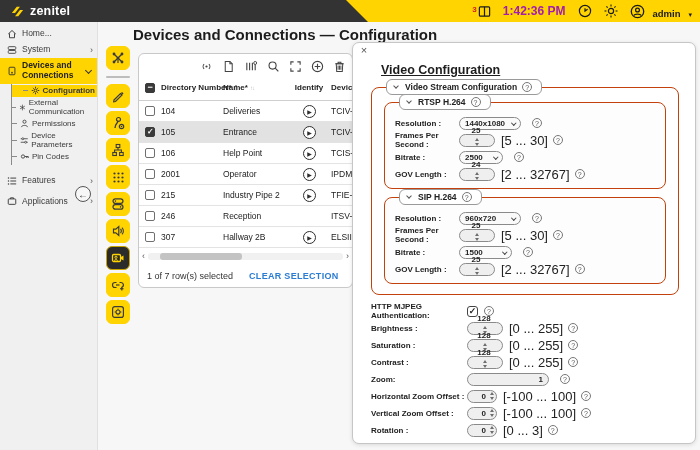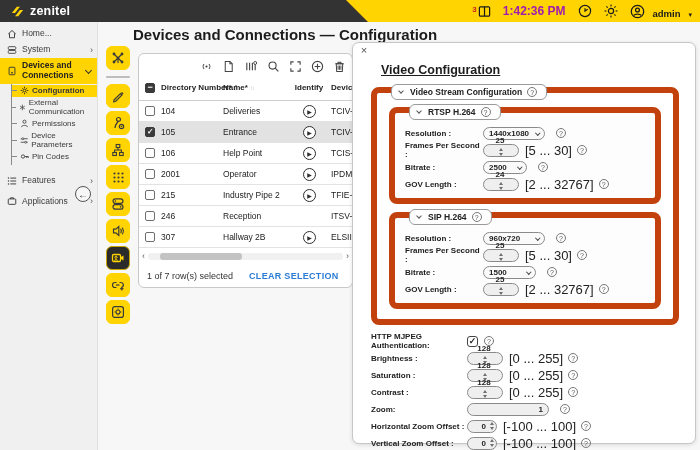--- a/index.html
+++ b/index.html
@@ -24,21 +24,21 @@
   
   .sidebar{position:absolute;left:0;top:22px;width:98px;height:428px;background:#f0f0f0;border-right:1px solid #e0e0e0;padding-top:4px;font-size:8.5px;color:#3a3a3a;}
   .nav-row{display:flex;align-items:center;gap:5px;padding:3px 4px 3px 7px;line-height:1.15;}
   .nav-row .lbl{flex:1;}
   .nav-row .chev{color:#555;font-size:9px;}
   .nav-active{background:#FFD400;font-weight:bold;color:#222;}
   .chev-down{width:5px;height:5px;border-right:1.4px solid #333;border-bottom:1.4px solid #333;transform:rotate(45deg);margin-right:2px;margin-top:-2px;}
   .tree{margin-left:11px;border-left:1px solid #8a8a8a;padding:1px 0 2px 0;}
   .tree-row{display:flex;align-items:center;gap:3px;padding:1.5px 2px 1.5px 0;position:relative;font-size:8px;}
   .tree-row::before{content:"";width:5px;height:1px;background:#8a8a8a;display:inline-block;}
-  .tree-active{background:#FFD400;font-weight:bold;}
+  .tree-active{background:#FFD400;font-weight:bold;justify-content:flex-end;}
   .back-btn{position:absolute;right:6px;top:164px;width:16px;height:16px;border:1px solid #555;border-radius:50%;display:flex;align-items:center;justify-content:center;font-size:10px;color:#333;background:#f7f7f7;}
 
   
   .toolcol{position:absolute;left:105px;top:46px;width:26px;display:flex;flex-direction:column;align-items:center;}
   .tool{width:24px;height:24px;border-radius:6px;background:#FFD400;display:flex;align-items:center;justify-content:center;margin-bottom:3px;border:1.5px solid #FFD400;}
   .tool.sel{background:#2b2b2b;border:1.5px solid #caa500;}
   .tooldiv{width:24px;height:2px;background:#bdbdbd;border-radius:2px;margin:3px 0 6px 0;}
 
   
   .page-title{position:absolute;left:133px;top:26px;font-size:15px;font-weight:bold;color:#1c1c1c;z-index:1;}
@@ -60,29 +60,29 @@
   .hscroll{display:flex;align-items:center;height:12px;margin-top:2px;padding:0 3px;color:#555;font-size:9px;}
   .hs-track{flex:1;height:7px;background:#f1f1f1;border-radius:3px;margin:0 3px;position:relative;}
   .hs-thumb{position:absolute;left:6%;width:42%;top:0;height:7px;background:#c3c3c3;border-radius:3px;}
   .card-foot{display:flex;align-items:center;gap:16px;padding:9px 0 0 8px;font-size:9px;color:#333;}
   .clear-link{color:#2b7cd3;font-weight:bold;letter-spacing:.3px;font-size:9px;}
 
   
   .panel{position:absolute;left:352px;top:42px;width:344px;height:402px;background:#fff;border:1px solid #c6c6c6;border-radius:7px;box-shadow:0 1px 4px rgba(0,0,0,.12);z-index:5;padding:4px 14px 8px 16px;}
   .panel-close{position:absolute;left:5px;top:1px;font-size:11px;color:#555;width:12px;height:12px;line-height:12px;text-align:center;}
   .panel-title{font-size:12.5px;font-weight:bold;color:#1d1d1d;margin:16px 0 10px 12px;text-decoration:underline;}
-  .group{position:relative;border:6px solid #c2410c;border-radius:8px;}
+  .group{position:relative;border:1px solid #c2410c;border-radius:8px;}
   .outer{margin:10px 2px 0 2px;padding:12px 10px 8px 10px;}
   .inner{margin:2px 2px 8px 2px;padding:11px 8px 5px 10px;background:#fdfdfd;}
   .legend{position:absolute;top:-9px;left:14px;background:#fff;border:1px solid #9a9a9a;border-radius:6px;padding:2px 9px 2px 7px;display:flex;align-items:center;gap:5px;font-size:8.5px;font-weight:bold;color:#222;}
   .legend .chev-down{width:4px;height:4px;border-color:#555;}
   .q{width:10px;height:10px;border:1px solid #777;border-radius:50%;color:#555;font-size:7px;display:inline-flex;align-items:center;justify-content:center;flex:none;font-weight:normal;}
   .f-row{display:flex;align-items:center;height:16px;margin:1px 0;}
   .f-label{font-weight:bold;font-size:8px;color:#222;flex:none;}
-  .lab-g{width:78px;}
+  .lab-g{width:64px;}
   .lab-b{width:96px;}
   .ctrl{height:13px;border:1px solid #8a8a8a;border-radius:7px;display:flex;align-items:center;font-size:8px;font-weight:bold;color:#1f1f1f;background:#efefef;}
   .sel-ctrl{background:#fafafa;padding:0 5px;justify-content:space-between;}
   .sel-ctrl .chev-down{width:3.5px;height:3.5px;border-color:#444;margin:0 0 0 5px;}
   .num{justify-content:flex-end;padding-right:2px;gap:3px;}
   .spin{display:flex;flex-direction:column;gap:1.5px;margin-left:1px;}
   .spin i{display:block;width:0;height:0;border-left:2.6px solid transparent;border-right:2.6px solid transparent;}
   .spin .up{border-bottom:3.2px solid #6e6e6e;}
   .spin .dn{border-top:3.2px solid #6e6e6e;}
   .range{font-size:13px;color:#222;margin:0 5px 0 6px;font-weight:normal;}

